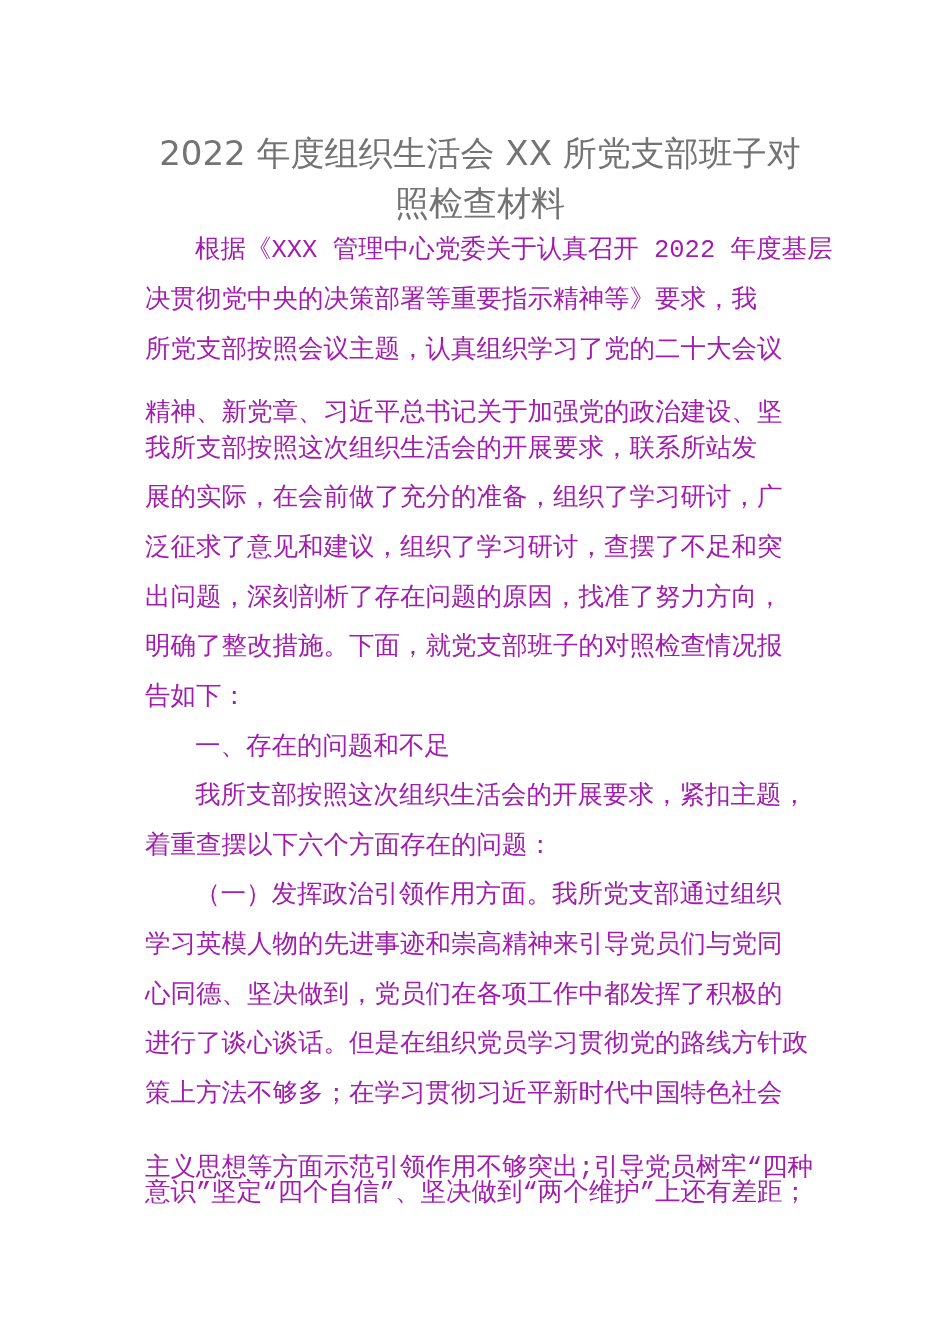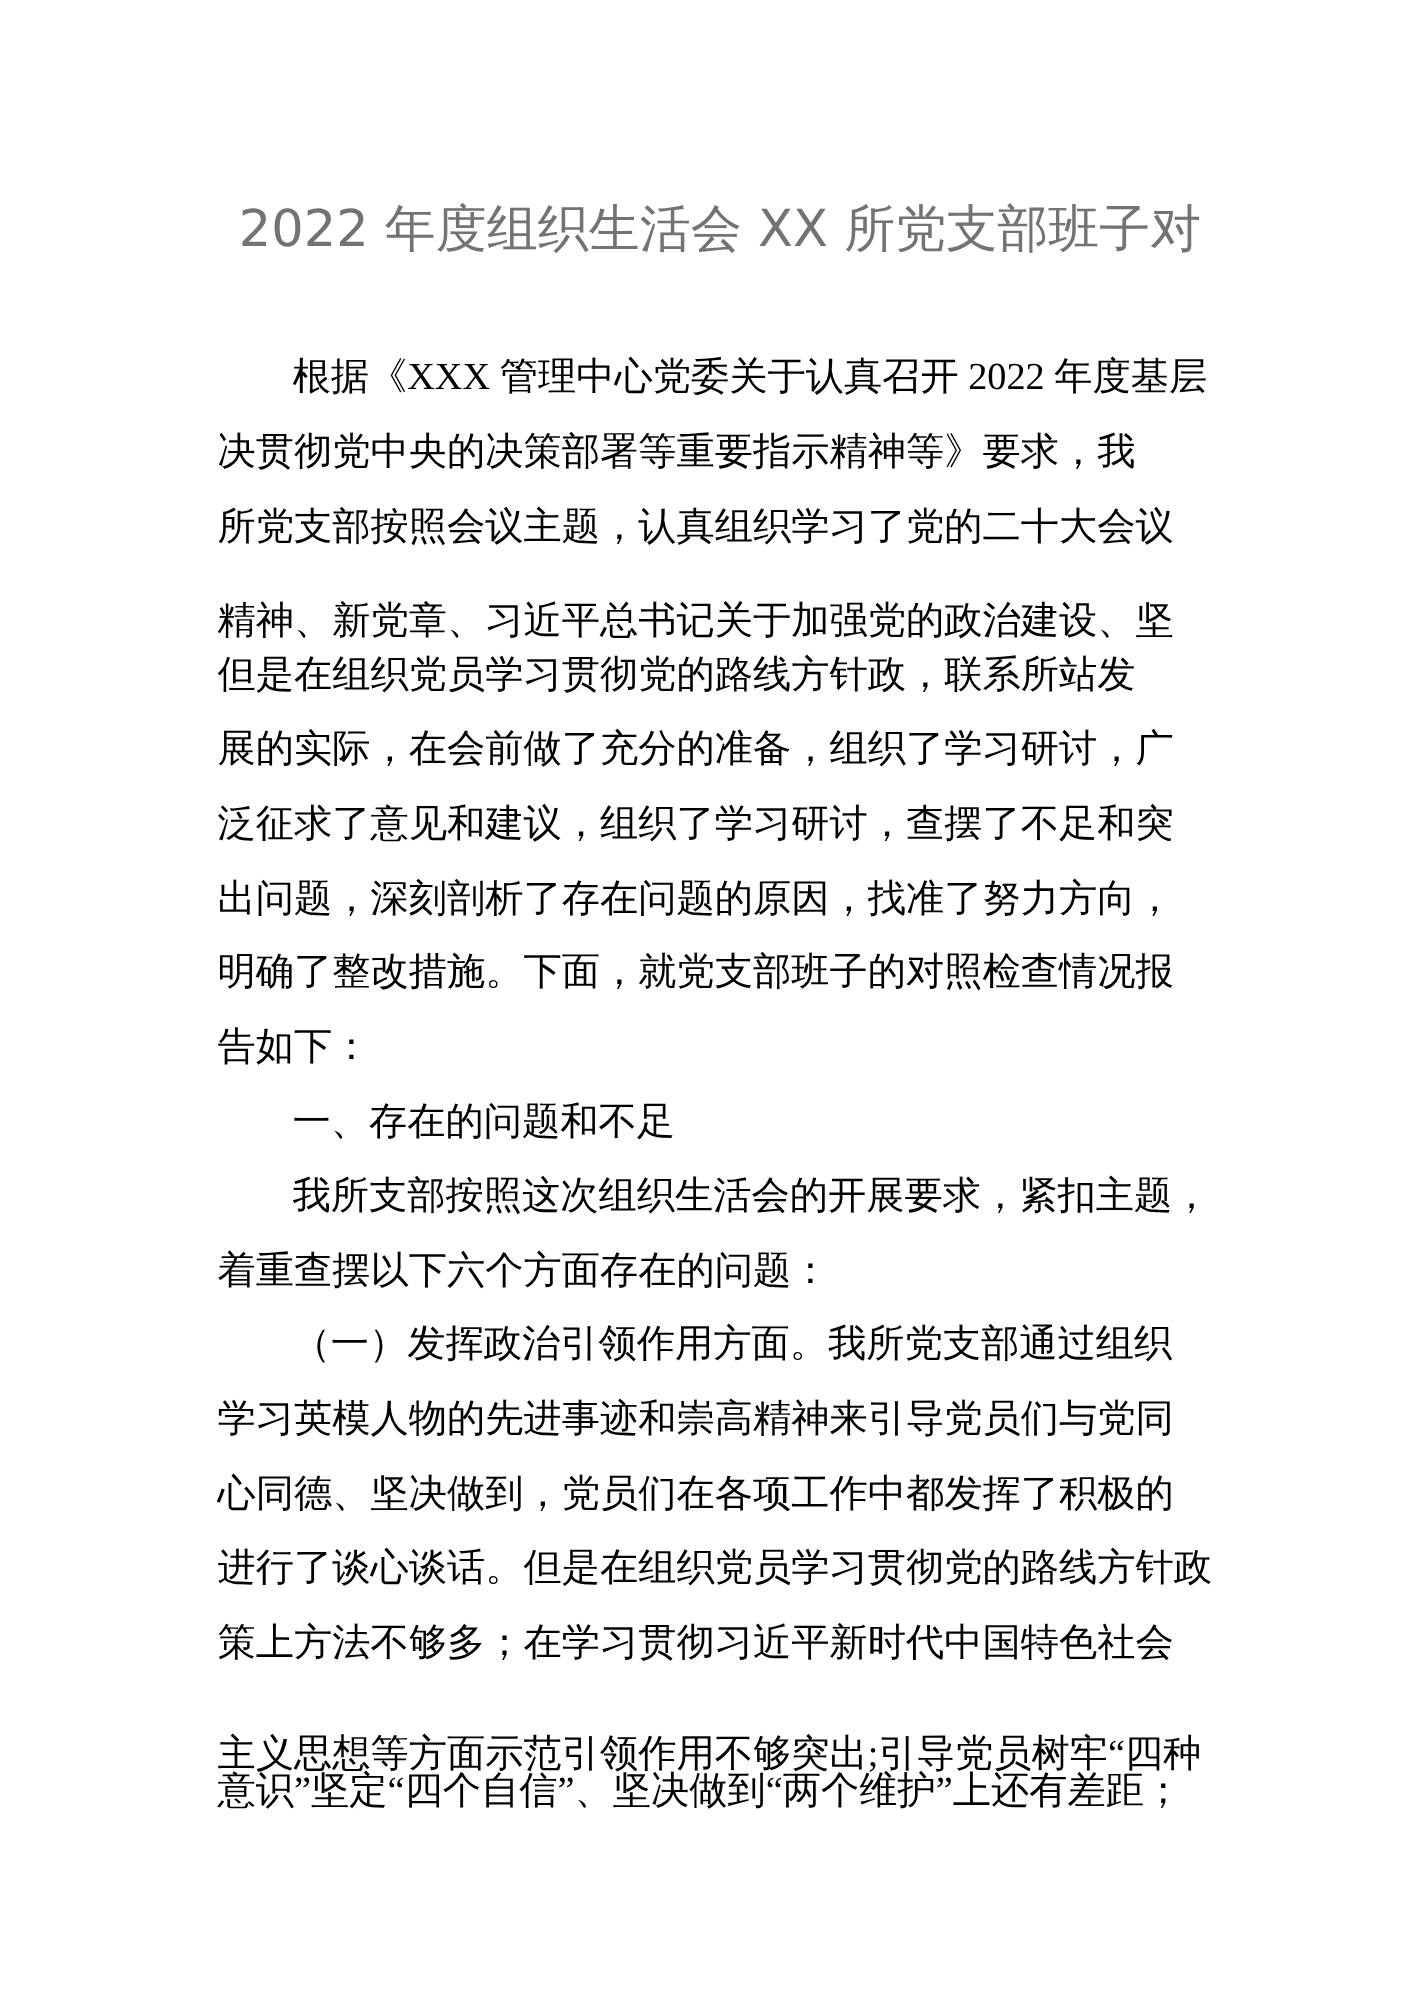--- a/index.html
+++ b/index.html
@@ -6,39 +6,40 @@
   body { width: 950px; height: 1344px; position: relative; overflow: hidden; }
   .page { position: absolute; left: 0; top: 0; width: 950px; height: 1344px; background: #fff; }
   .title {
     position: absolute; left: 140px; top: 128px; width: 680px;
     text-align: center; color: #737373;
     font-family: "DejaVu Sans", "Liberation Sans", sans-serif;
     font-size: 34px; line-height: 50px; letter-spacing: 0px;
   }
   .line {
     position: absolute; left: 145px; width: 690px; white-space: nowrap;
-    font-family: Liberation Serif, serif;
-    font-size: 25.5px; color: #000000; line-height: 30px;
+    font-family: Liberation Mono, monospace;
+    font-size: 25.5px; color: #a21caf; line-height: 30px;
   }
   .indent { left: 195px; }
 </style>
 </head>
 <body>
 
 <div class="page">
   <div class="title">
     <div>2022 年度组织生活会 XX 所党支部班子对</div>
+    <div>照检查材料</div>
   </div>
 
   <div id="body-lines">
     <div class="line indent" style="top:236px">根据《XXX 管理中心党委关于认真召开 2022 年度基层</div>
     <div class="line" style="top:286px">决贯彻党中央的决策部署等重要指示精神等》要求，我</div>
     <div class="line" style="top:336px">所党支部按照会议主题，认真组织学习了党的二十大会议</div>
     <div class="line" style="top:399px">精神、新党章、习近平总书记关于加强党的政治建设、坚</div>
-    <div class="line" style="top:435px">但是在组织党员学习贯彻党的路线方针政，联系所站发</div>
+    <div class="line" style="top:435px">我所支部按照这次组织生活会的开展要求，联系所站发</div>
     <div class="line" style="top:484px">展的实际，在会前做了充分的准备，组织了学习研讨，广</div>
     <div class="line" style="top:534px">泛征求了意见和建议，组织了学习研讨，查摆了不足和突</div>
     <div class="line" style="top:584px">出问题，深刻剖析了存在问题的原因，找准了努力方向，</div>
     <div class="line" style="top:633px">明确了整改措施。下面，就党支部班子的对照检查情况报</div>
     <div class="line" style="top:683px">告如下：</div>
     <div class="line indent" style="top:733px">一、存在的问题和不足</div>
     <div class="line indent" style="top:782px">我所支部按照这次组织生活会的开展要求，紧扣主题，</div>
     <div class="line" style="top:832px">着重查摆以下六个方面存在的问题：</div>
     <div class="line indent" style="top:881px">（一）发挥政治引领作用方面。我所党支部通过组织</div>
     <div class="line" style="top:931px">学习英模人物的先进事迹和崇高精神来引导党员们与党同</div>

